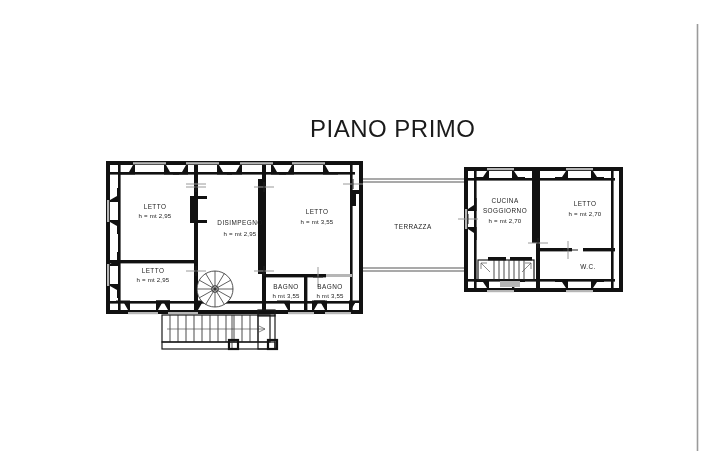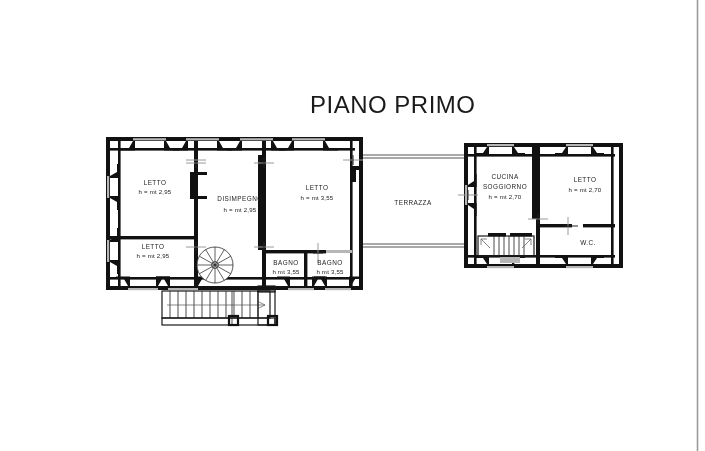--- a/index.html
+++ b/index.html
@@ -12,20 +12,21 @@
     height: 451px;
     position: relative;
     overflow: hidden;
     font-family: "Liberation Sans", sans-serif;
   }
   #plan-root {
     position: absolute;
     inset: 0;
     width: 705px;
     height: 427px;
+    margin-top: 24px;
   }
   svg#floorplan {
     display: block;
     width: 705px;
     height: 451px;
   }
   .title-text {
     font-family: "Liberation Sans", sans-serif;
     font-size: 24px;
     fill: #1a1a1a;

